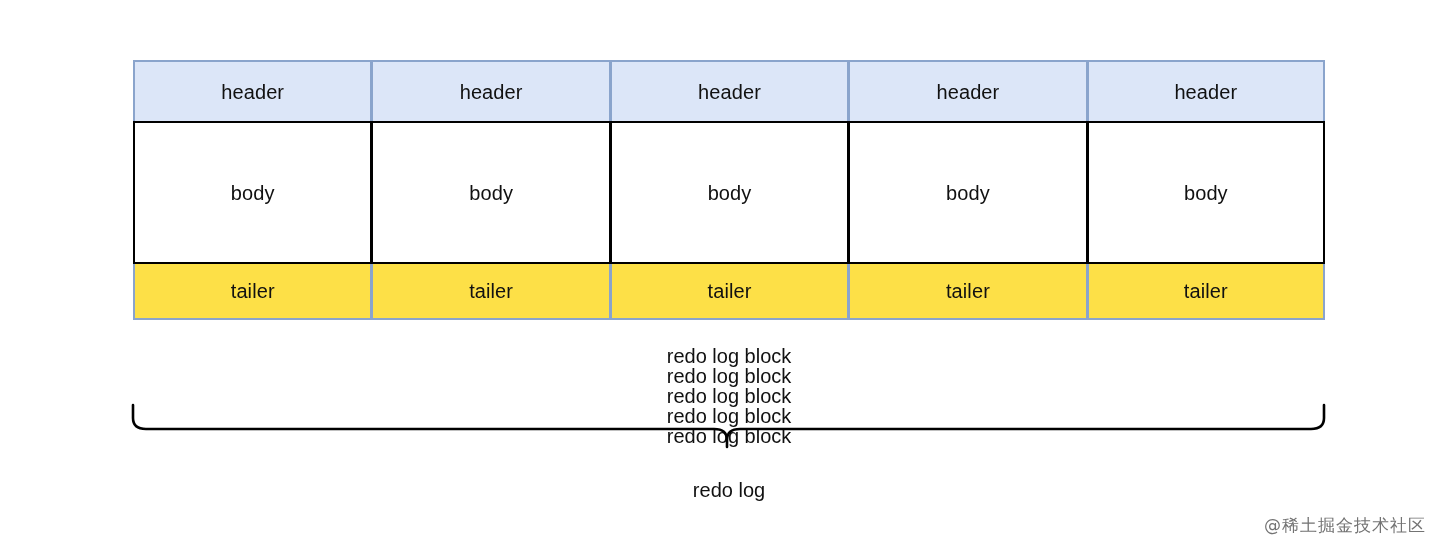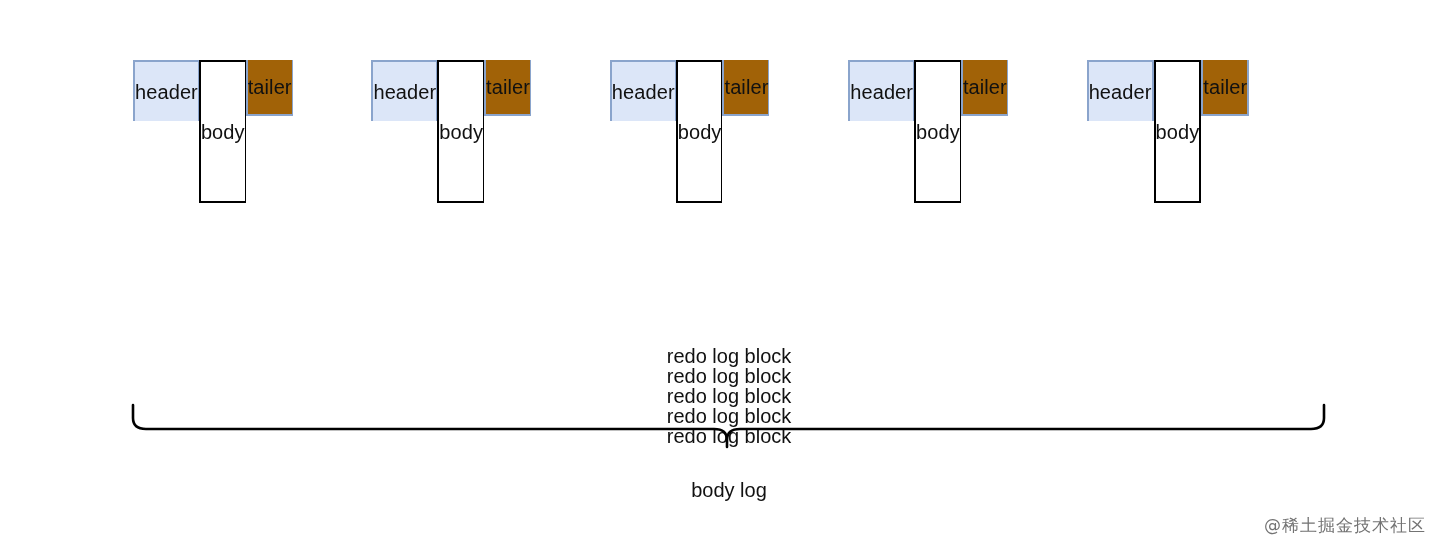--- a/index.html
+++ b/index.html
@@ -30,21 +30,21 @@
     left: 133px;
     top: 60px;
     width: 1192px;
     height: 260px;
     display: flex;
     flex-direction: row;
   }
   .block-col {
     flex: 1 1 0;
     display: flex;
-    flex-direction: row;
+    flex-direction: column;
     position: relative;
   }
   .cell {
     display: flex;
     align-items: center;
     justify-content: center;
     font-size: 20px;
     line-height: 1;
     letter-spacing: 0.1px;
     box-sizing: border-box;
@@ -65,21 +65,21 @@
     background: #ffffff;
     border: 2px solid #000000;
     border-right-width: 1px;
     box-sizing: border-box;
   }
   .block-col:first-child .cell-body { border-left-width: 2px; }
   .block-col:last-child .cell-body { border-right-width: 2px; }
 
   .cell-tailer {
     height: 56px;
-    background: #a16207;
+    background: #fde047;
     border: 2px solid #8aa4cc;
     border-right-width: 1px;
     border-top-width: 0px;
   }
   .block-col:first-child .cell-tailer { border-left-width: 2px; }
   .block-col:last-child .cell-tailer { border-right-width: 2px; }
 
   
   .caption-row {
     position: absolute;
@@ -190,17 +190,17 @@
                Q 607 29 607 40
                L 607 47
                L 607 40
                Q 607 29 620 29
                L 1191 29
                Q 1204 29 1204 18
                L 1204 5" fill="none" stroke="#000000" stroke-width="2.6" stroke-linecap="round" stroke-linejoin="round"></path>
     </svg>
   </div>
 
-  <div class="overall-label">body log</div>
+  <div class="overall-label">redo log</div>
 
   <div class="watermark">@稀土掘金技术社区</div>
 
 </div>
 
 </body></html>

